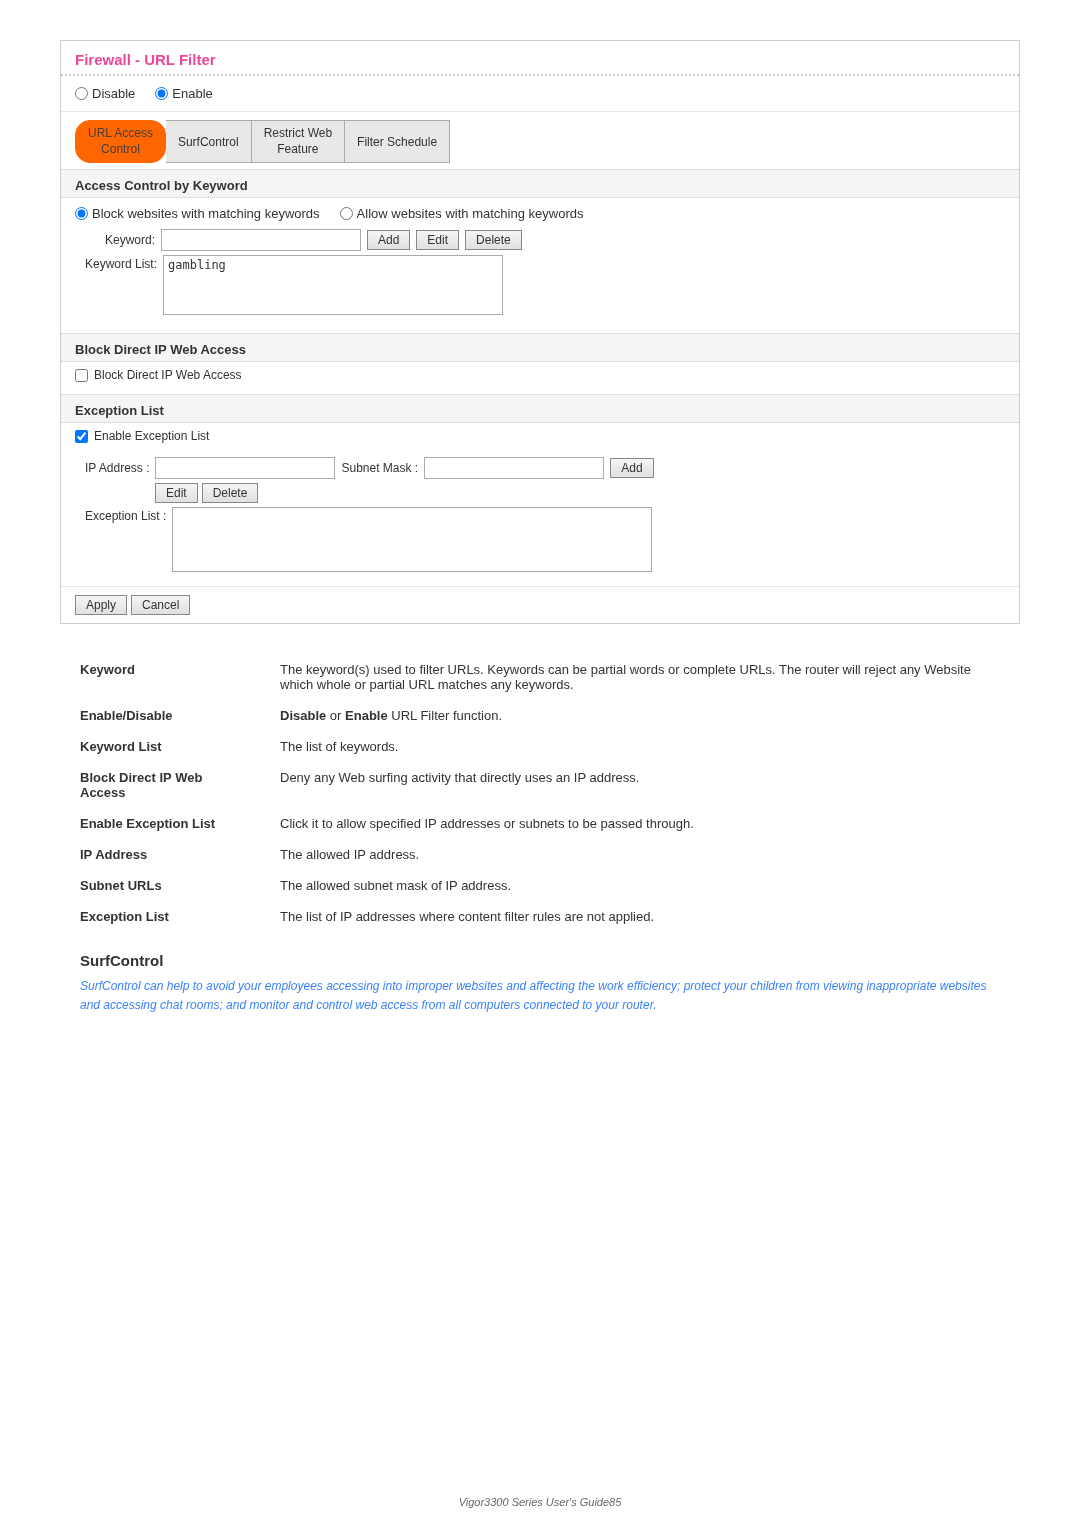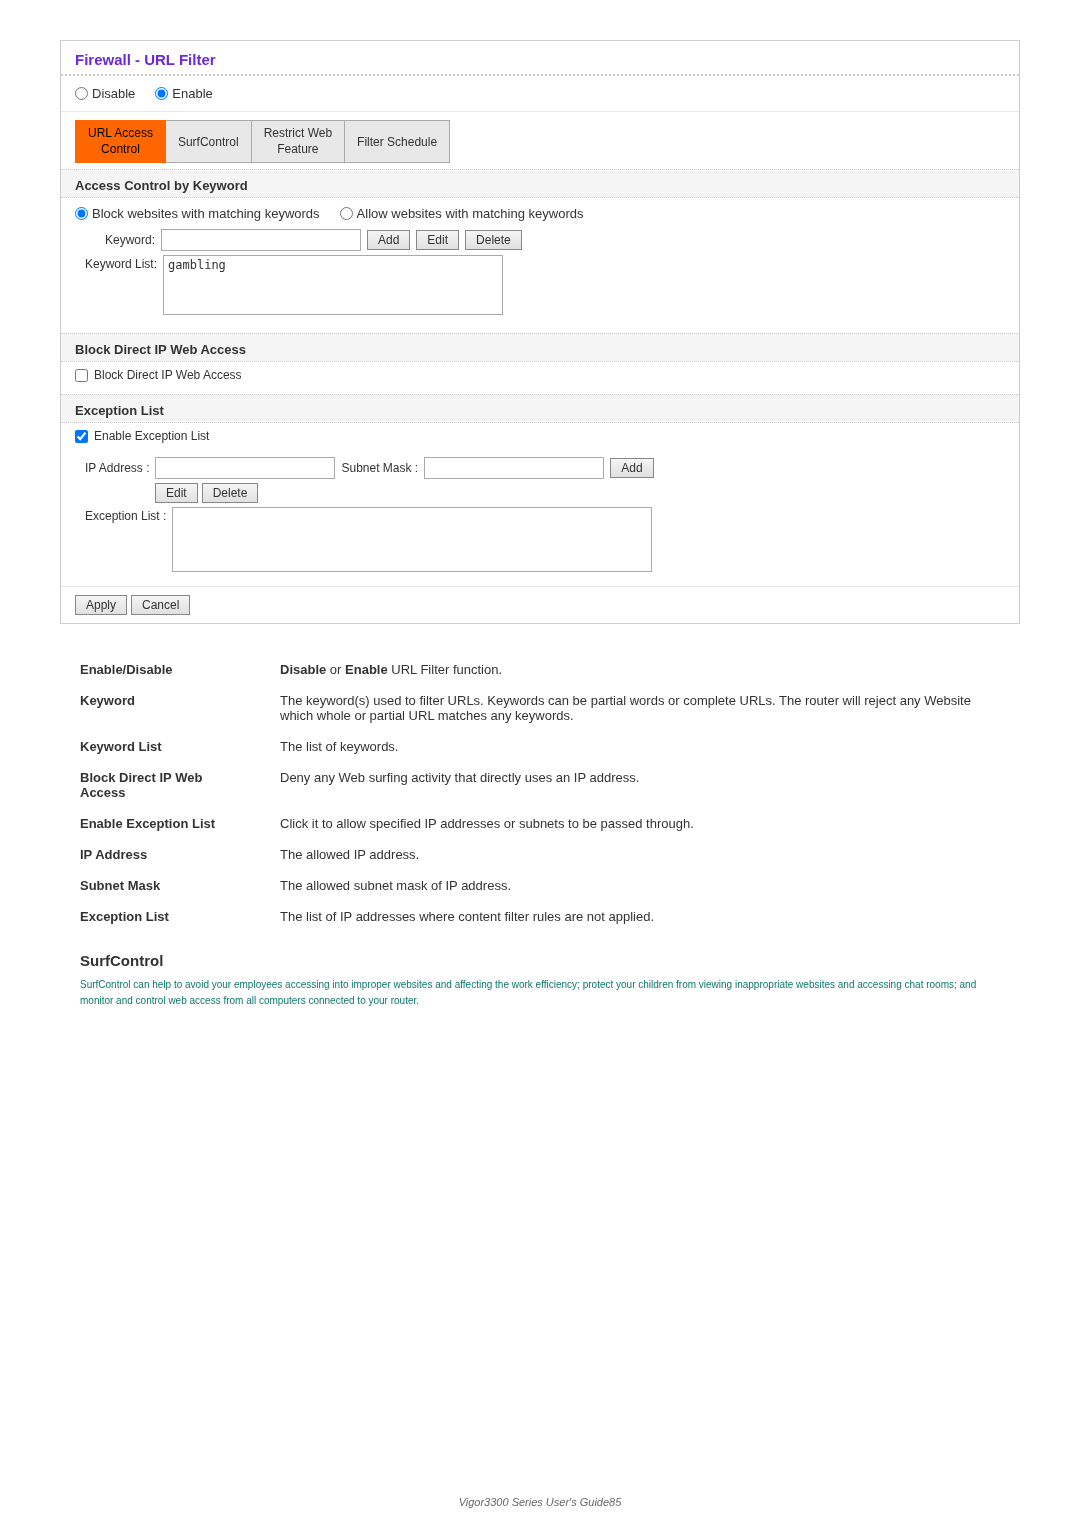--- a/index.html
+++ b/index.html
@@ -13,21 +13,21 @@
       padding: 40px 60px;
     }
 
     .main-panel {
       border: 1px solid #ccc;
       background: #fff;
       margin-bottom: 30px;
     }
 
     .panel-title {
-      color: #6d28d9;
+      color: #ec4899;
       font-size: 15px;
       font-weight: bold;
       padding: 10px 14px 6px 14px;
       border-bottom: 2px dotted #ccc;
     }
 
     .enable-disable-row {
       padding: 10px 14px;
       display: flex;
       align-items: center;
@@ -53,22 +53,23 @@
       padding: 5px 12px;
       border: 1px solid #aaa;
       cursor: pointer;
       font-size: 12px;
       background: #e8e8e8;
       color: #333;
     }
 
     .tab.active {
       background: #f60;
-      color: #000000;
+      color: #404040;
       border-color: #f60;
+      border-radius: 15px;
     }
 
     .tab + .tab {
       border-left: none;
     }
 
     .section-header {
       font-weight: bold;
       font-size: 13px;
       padding: 8px 14px 4px 14px;
@@ -260,23 +261,24 @@
       padding: 0 10px;
     }
 
     .surfcontrol-title {
       font-size: 15px;
       font-weight: bold;
       margin-bottom: 8px;
     }
 
     .surfcontrol-text {
-      font-size: 10px;
+      font-size: 12px;
       line-height: 1.6;
-      color: #0f766e;
+      color: #3b82f6;
+      font-style: italic;
     }
 
     .footer {
       position: fixed;
       bottom: 20px;
       left: 60px;
       right: 60px;
       display: flex;
       justify-content: center;
       font-size: 11px;
@@ -375,47 +377,47 @@
   <div class="apply-cancel-row">
     <button class="btn">Apply</button>
     <button class="btn">Cancel</button>
   </div>
 </div>
 
 <div class="desc-section">
   <table class="desc-table">
     <tbody>
       <tr>
+        <td><strong>Keyword</strong></td>
+        <td>The keyword(s) used to filter URLs. Keywords can be partial words or complete URLs. The router will reject any Website which whole or partial URL matches any keywords.</td>
+      </tr>
+      <tr>
         <td><strong>Enable/Disable</strong></td>
         <td>
           <strong>Disable</strong> or <strong>Enable</strong> URL Filter function.
         </td>
       </tr>
       <tr>
-        <td><strong>Keyword</strong></td>
-        <td>The keyword(s) used to filter URLs. Keywords can be partial words or complete URLs. The router will reject any Website which whole or partial URL matches any keywords.</td>
-      </tr>
-      <tr>
         <td><strong>Keyword List</strong></td>
         <td>The list of keywords.</td>
       </tr>
       <tr>
         <td><strong>Block Direct IP Web<br>Access</strong></td>
         <td>Deny any Web surfing activity that directly uses an IP address.</td>
       </tr>
       <tr>
         <td><strong>Enable Exception List</strong></td>
         <td>Click it to allow specified IP addresses or subnets to be passed through.</td>
       </tr>
       <tr>
         <td><strong>IP Address</strong></td>
         <td>The allowed IP address.</td>
       </tr>
       <tr>
-        <td><strong>Subnet Mask</strong></td>
+        <td><strong>Subnet URLs</strong></td>
         <td>The allowed subnet mask of IP address.</td>
       </tr>
       <tr>
         <td><strong>Exception List</strong></td>
         <td>The list of IP addresses where content filter rules are not applied.</td>
       </tr>
     </tbody>
   </table>
 
   <div class="surfcontrol-section">

